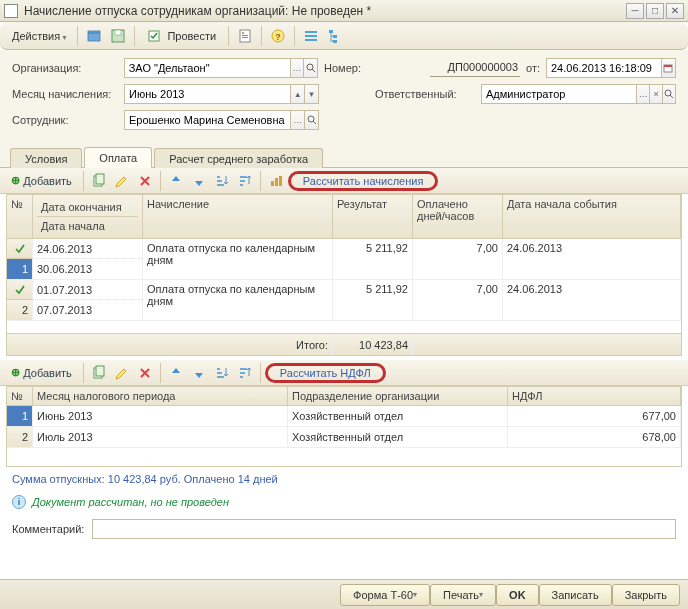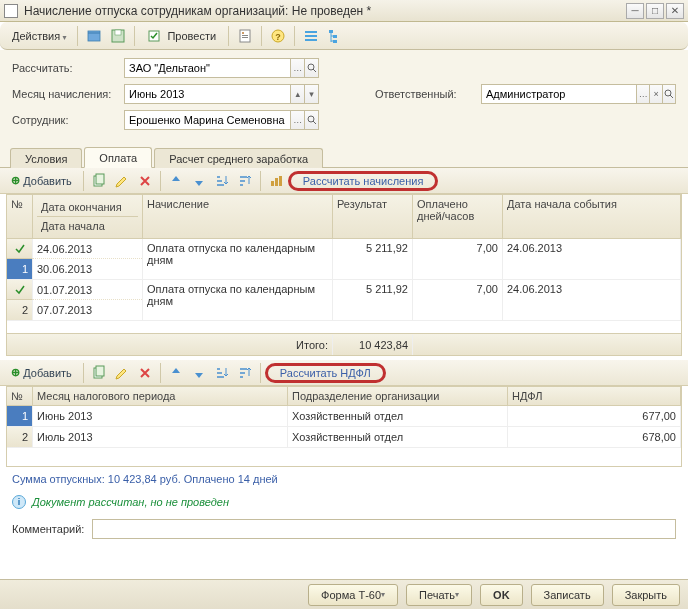--- a/index.html
+++ b/index.html
@@ -66,21 +66,21 @@
 .calc-icon { width: 12px; height: 12px; display: inline-block; margin-right: 2px; }
 
 
 .info-line { padding: 6px 12px; color: #3a5fa8; font-size: 11px; }
 .status-line { padding: 4px 12px; display: flex; align-items: center; gap: 6px; color: #1a8f3a; font-style: italic; }
 .status-ico { width: 14px; height: 14px; border-radius: 50%; background: #cfe8f8; border: 1px solid #5aa8d8; display: flex; align-items: center; justify-content: center; color: #2070b0; font-size: 9px; font-weight: bold; font-style: normal; }
 .comment-row { padding: 6px 12px; display: flex; align-items: center; gap: 8px; }
 .comment-row input { flex: 1; border: 1px solid #c5bd9e; height: 20px; padding: 0 4px; }
 
 
-.footer-bar { position: absolute; bottom: 0; left: 0; right: 0; height: 30px; background: linear-gradient(#f0ecdc, #e4decb); border-top: 1px solid #c5bd9e; display: flex; align-items: center; justify-content: flex-end; padding: 0 8px; gap: 8px; }
+.footer-bar { position: absolute; bottom: 0; left: 0; right: 0; height: 30px; background: linear-gradient(#f0ecdc, #e4decb); border-top: 1px solid #c5bd9e; display: flex; align-items: center; justify-content: flex-end; padding: 0 8px; gap: 0; }
 .fbtn { height: 22px; padding: 0 12px; background: linear-gradient(#fcfae8,#ece5c8); border: 1px solid #b8af8a; border-radius: 3px; cursor: pointer; display: flex; align-items: center; font-size: 11px; color: #333; }
 .fbtn.primary { font-weight: bold; }
 
 svg { display: block; }
 </style>
 </head>
 <body>
 
 <div class="titlebar">
   <span class="doc-icon"></span>
@@ -144,29 +144,43 @@
         <rect x="2" y="2" width="4" height="3" fill="#4aa4e0"></rect>
         <rect x="6" y="7" width="4" height="3" fill="#4aa4e0"></rect>
         <rect x="6" y="12" width="4" height="3" fill="#4aa4e0"></rect>
         <path d="M4 5v9M4 8h2M4 13h2" stroke="#4aa4e0" fill="none"></path>
       </svg>
   </div>
 </div>
 
 <div class="form-area">
   <div class="form-row">
-    <span class="lbl lbl-col1">Рассчитать:</span>
+    <span class="lbl lbl-col1">Организация:</span>
     <div class="input-wrap" style="width:195px">
       <input value="ЗАО &quot;Дельтаон&quot;" style="">
       <div class="input-btn">…</div>
       <div class="input-btn">
         <svg width="10" height="10" viewBox="0 0 10 10">
             <circle cx="4" cy="4" r="3" stroke="#666" fill="none"></circle>
             <path d="M6 6l3 3" stroke="#666"></path>
           </svg>
+      </div>
+    </div>
+    <div class="right-col">
+      <span class="lbl lbl-col2">Номер:</span>
+      <div class="underline-field" style="width:90px;justify-content:flex-end">ДП000000003</div>
+      <span class="lbl">от:</span>
+      <div class="input-wrap" style="width:130px">
+        <input value="24.06.2013 16:18:09" style="">
+        <div class="input-btn">
+          <svg width="10" height="10" viewBox="0 0 10 10">
+              <rect x="1" y="2" width="8" height="7" fill="#fff" stroke="#888"></rect>
+              <rect x="1" y="2" width="8" height="2" fill="#d44"></rect>
+            </svg>
+        </div>
       </div>
     </div>
   </div>
   <div class="form-row">
     <span class="lbl lbl-col1">Месяц начисления:</span>
     <div class="input-wrap" style="width:195px">
       <input value="Июнь 2013" style="">
       <div class="input-btn">▴</div>
       <div class="input-btn">▾</div>
     </div>

